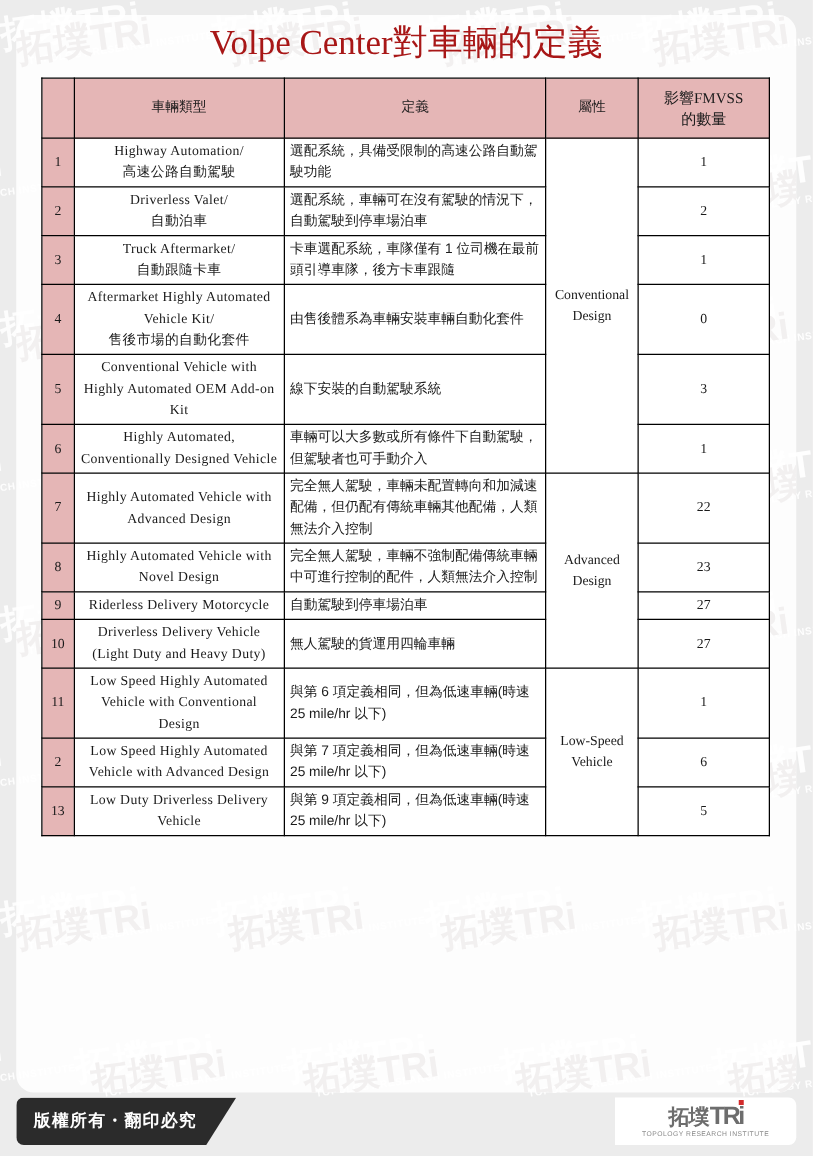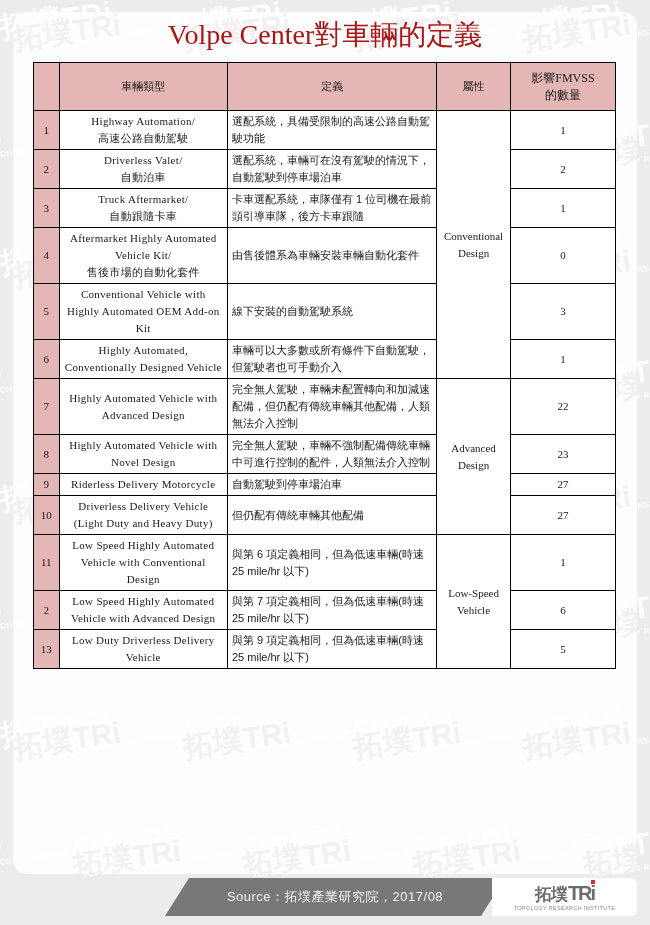--- a/index.html
+++ b/index.html
@@ -446,21 +446,21 @@
               <div>Riderless Delivery Motorcycle</div>
             </td>
             <td class="def">自動駕駛到停車場泊車</td>
             <td class="cnt">27</td>
           </tr>
           <tr>
             <td class="num">10</td>
             <td class="type">
               <div>Driverless  Delivery  Vehicle (Light Duty and Heavy Duty)</div>
             </td>
-            <td class="def">但仍配有傳統車輛其他配備</td>
+            <td class="def">無人駕駛的貨運用四輪車輛</td>
             <td class="cnt">27</td>
           </tr>
           <tr>
             <td class="num">11</td>
             <td class="type">
               <div>Low Speed Highly Automated Vehicle with Conventional Design</div>
             </td>
             <td class="def">與第 6 項定義相同，但為低速車輛(時速 25 mile/hr 以下)</td>
             <td class="attr" rowspan="3">
               <div>Low-Speed</div>
@@ -482,21 +482,21 @@
               <div>Low Duty Driverless  Delivery Vehicle</div>
             </td>
             <td class="def">與第 9 項定義相同，但為低速車輛(時速 25 mile/hr 以下)</td>
             <td class="cnt">5</td>
           </tr>
         </tbody>
     </table>
   </div>
 
   <div id="footer">
-    <div id="source">Source：拓墣產業研究院，2017/08</div>
+    <div id="copyright">版權所有・翻印必究</div>
     <div id="logo-box">
       <div id="logo-main">
         <span class="logo-cn">拓墣</span>
         <span class="logo-tri">
           <span>TRi</span>
           <span class="logo-dot"></span>
         </span>
       </div>
       <div id="logo-sub">TOPOLOGY RESEARCH INSTITUTE</div>
     </div>

